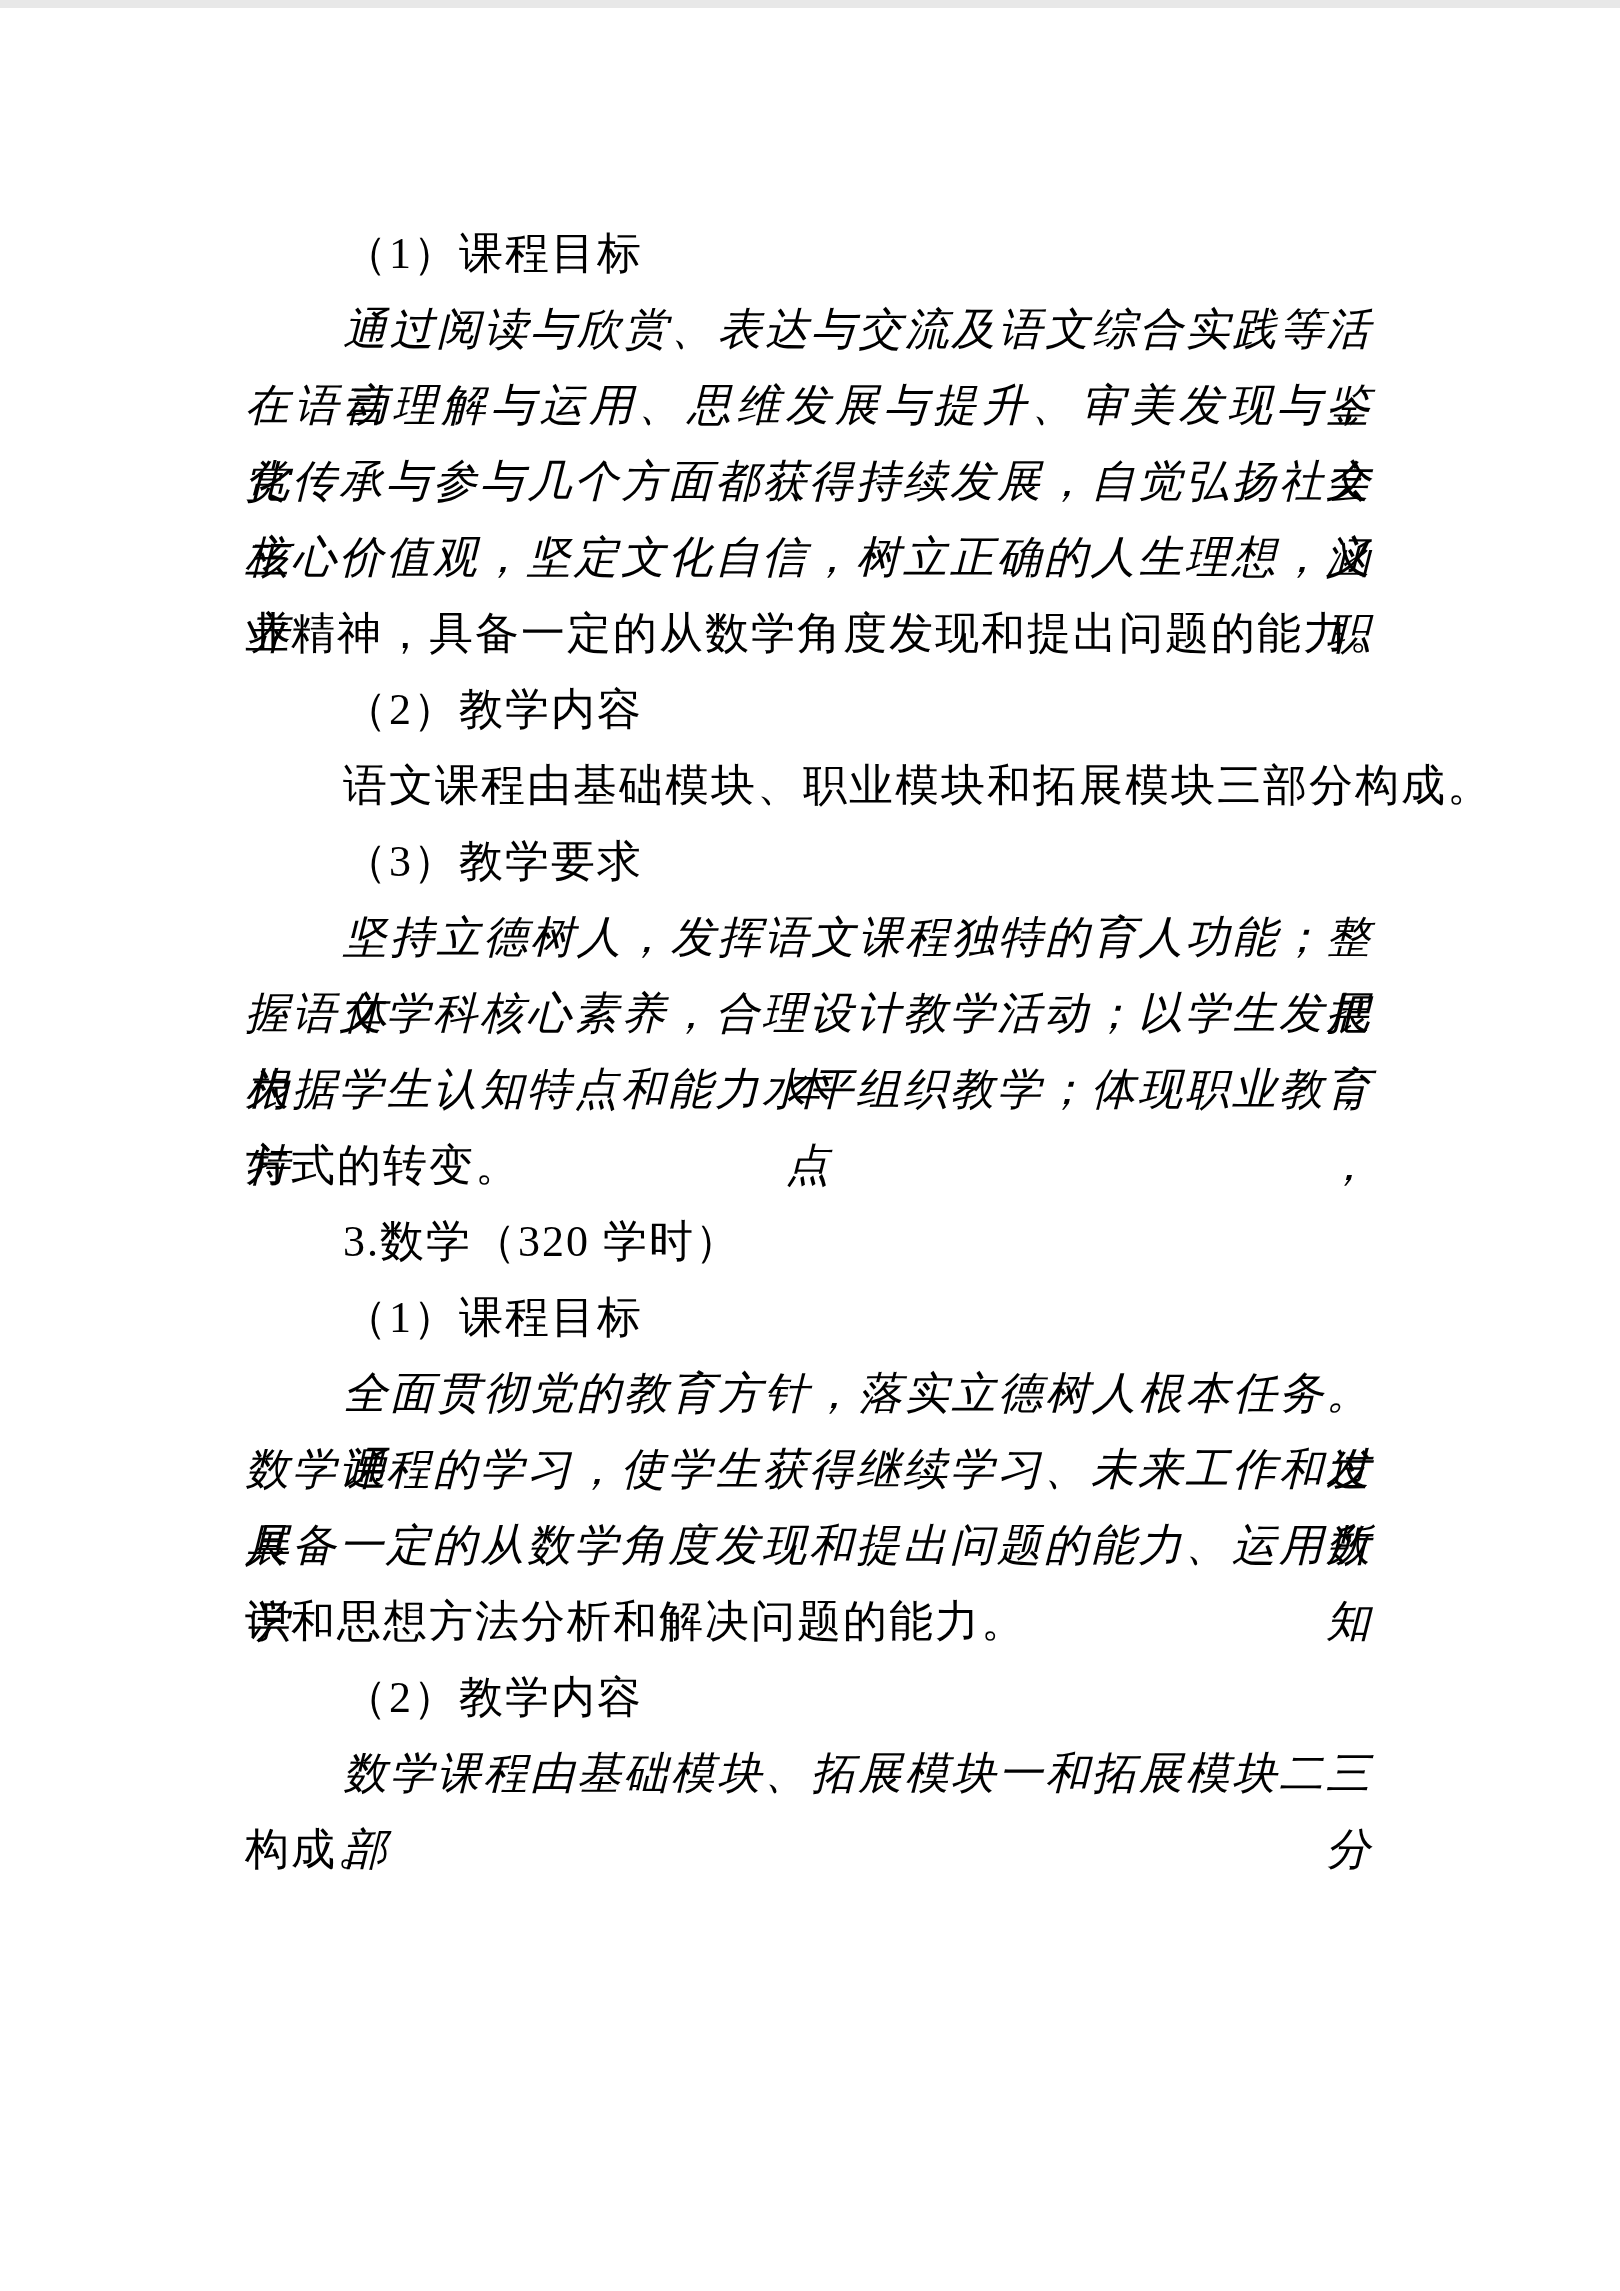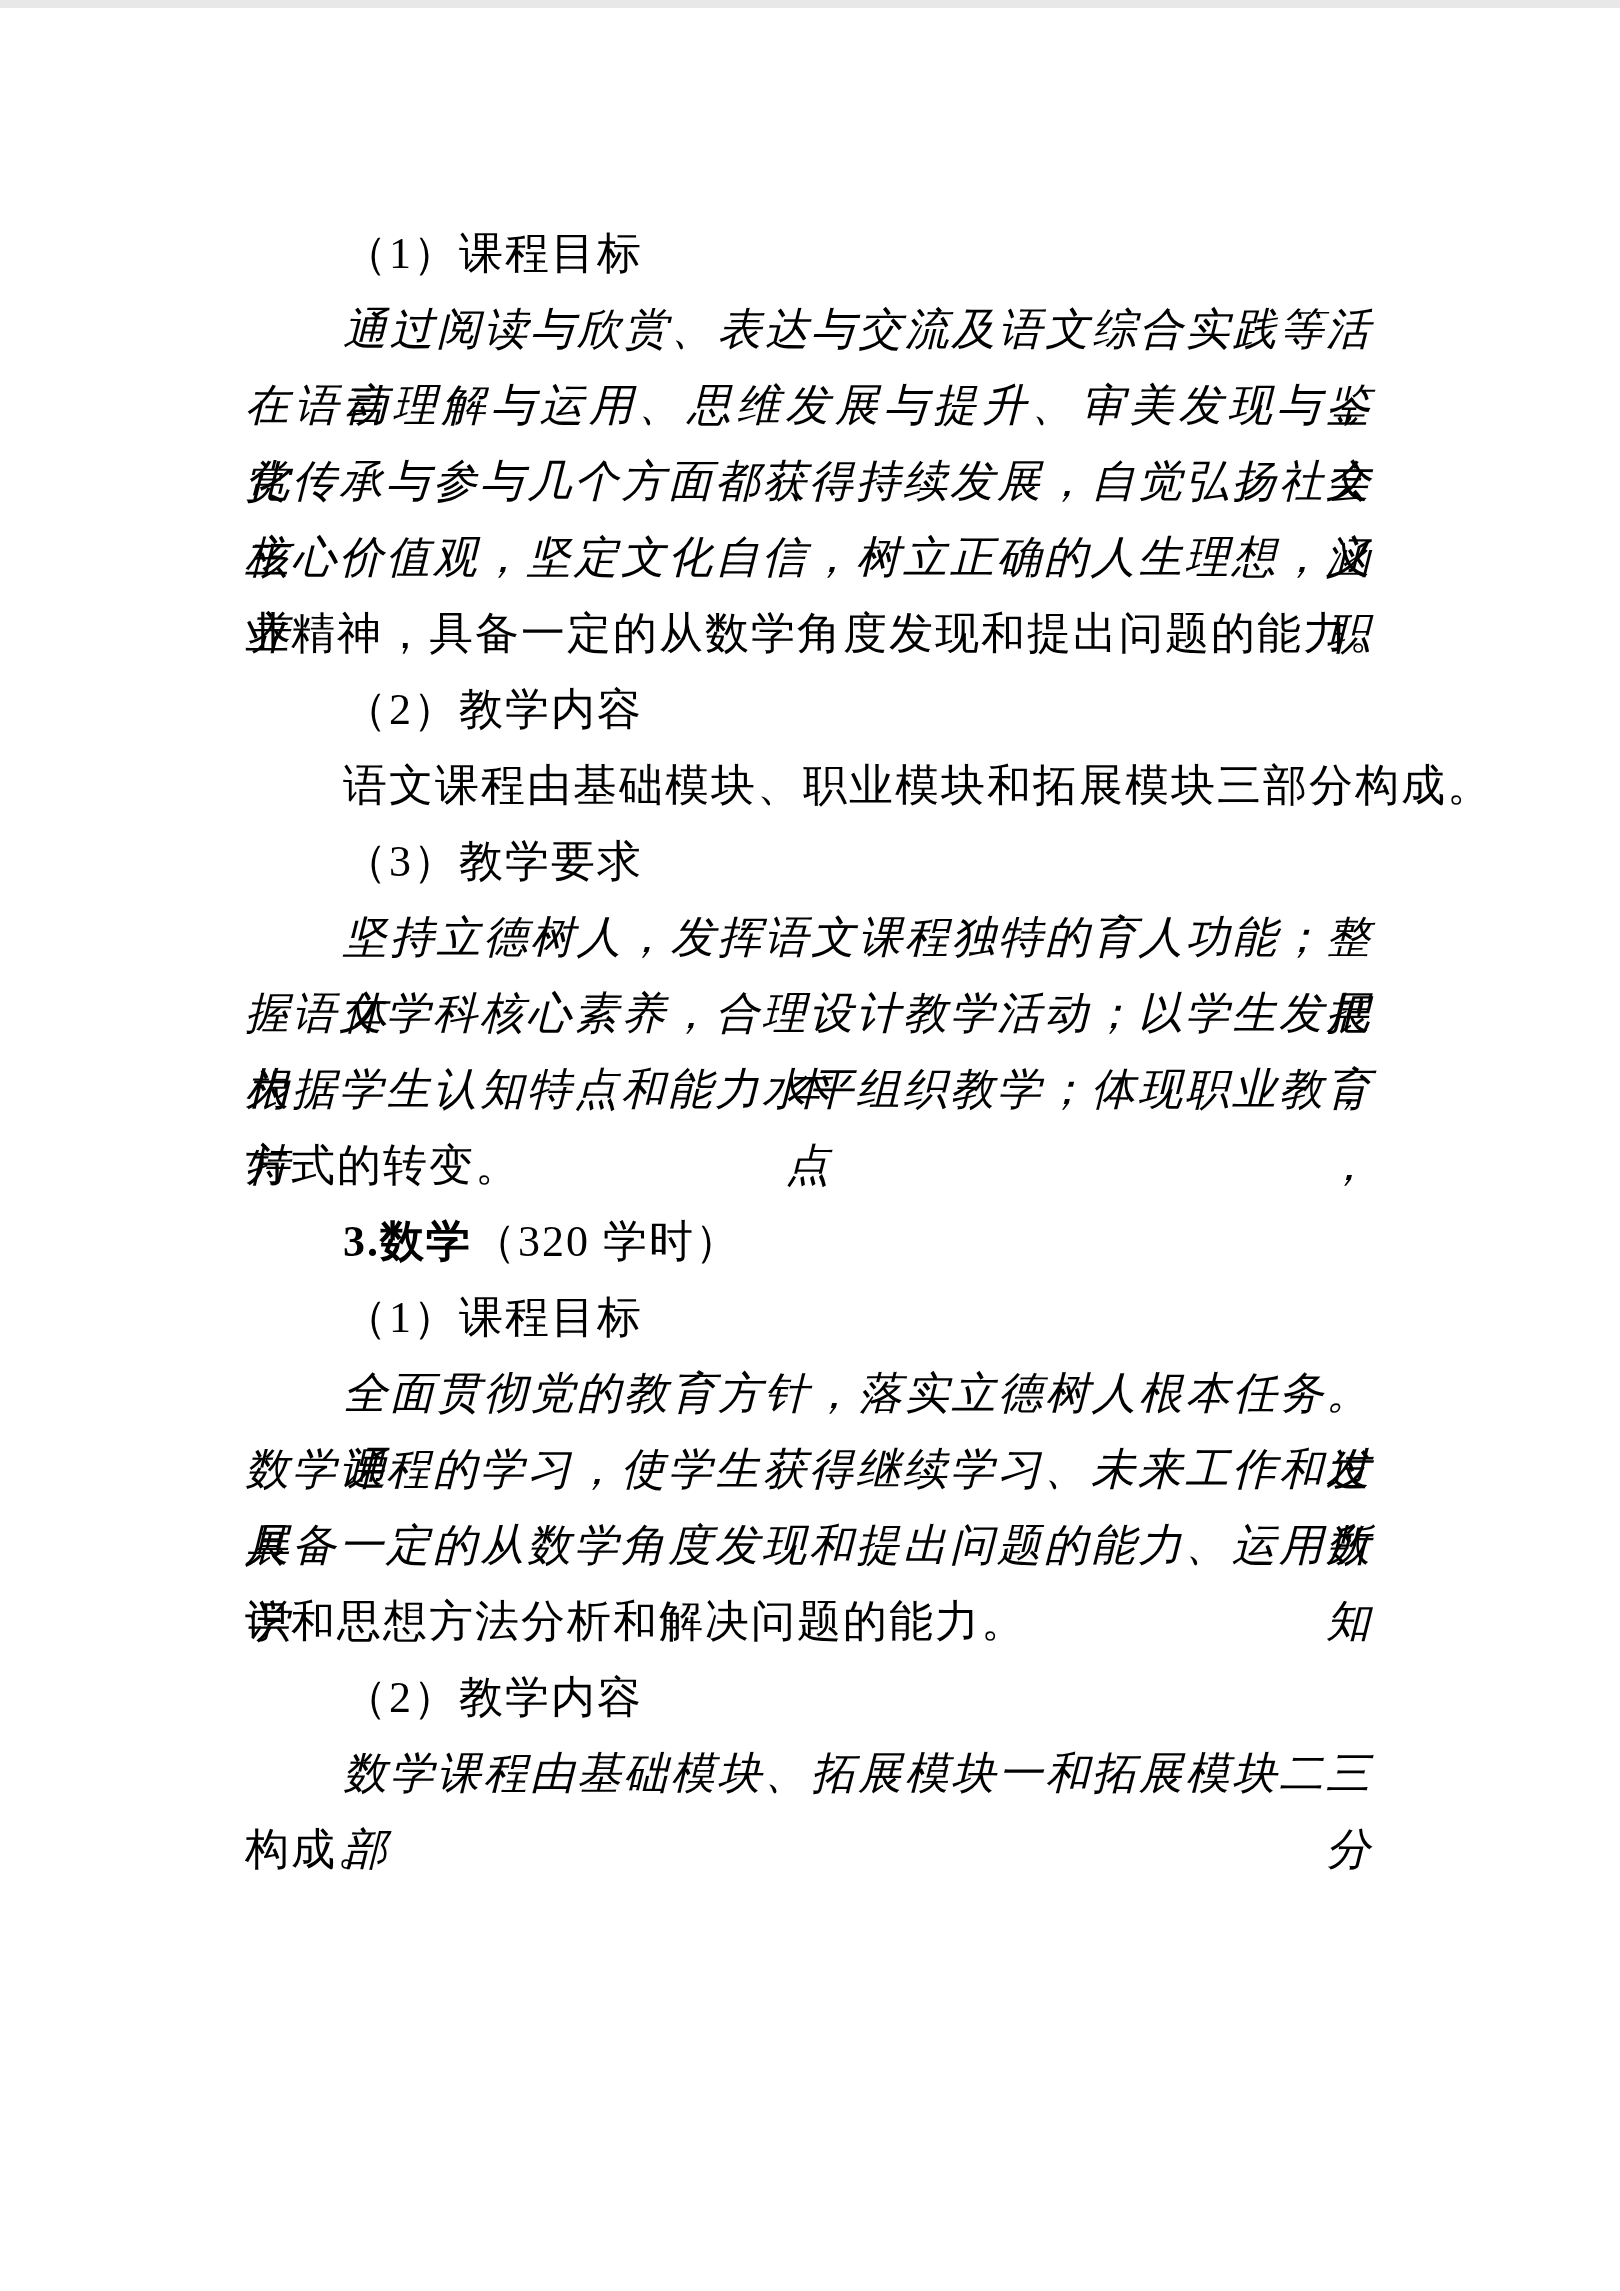--- a/index.html
+++ b/index.html
@@ -33,21 +33,21 @@
   .line.justify {
     white-space: normal;
     text-align: justify;
     text-align-last: justify;
     font-style: italic;
   }
   .line.indent {
     padding-left: 98px;
   }
   .bold {
-    font-weight: bold;
+    font-weight: normal;
   }
 </style>
 </head>
 <body>
 
 <div class="page">
   <div class="doc">
 
     <div class="line indent">（1）课程目标</div>
     <div class="line indent justify">通过阅读与欣赏、表达与交流及语文综合实践等活动，</div>

